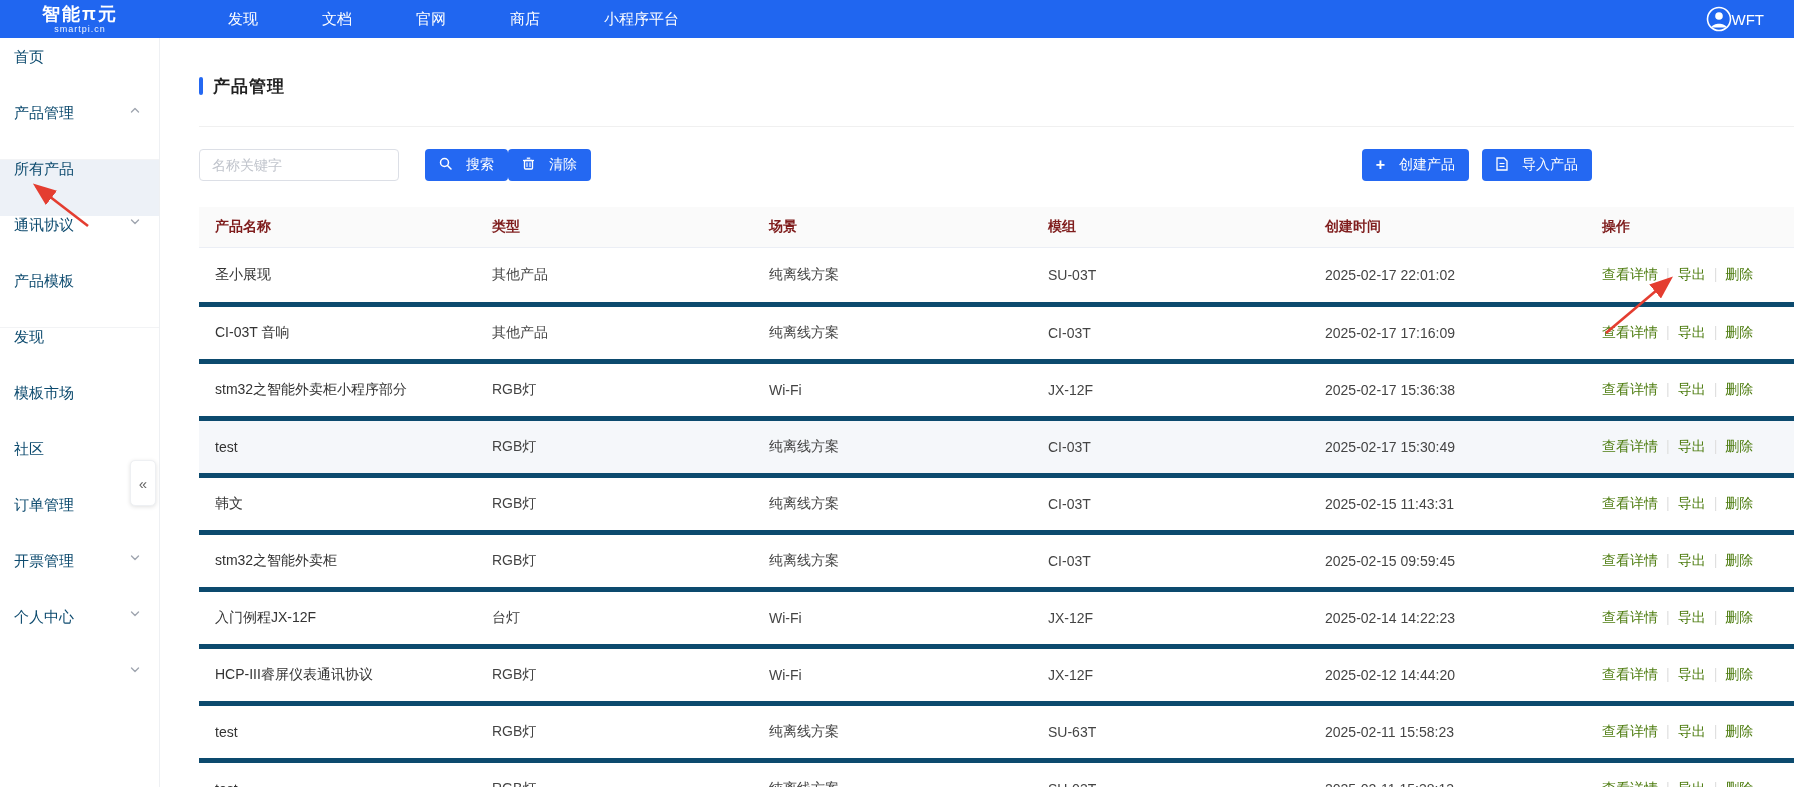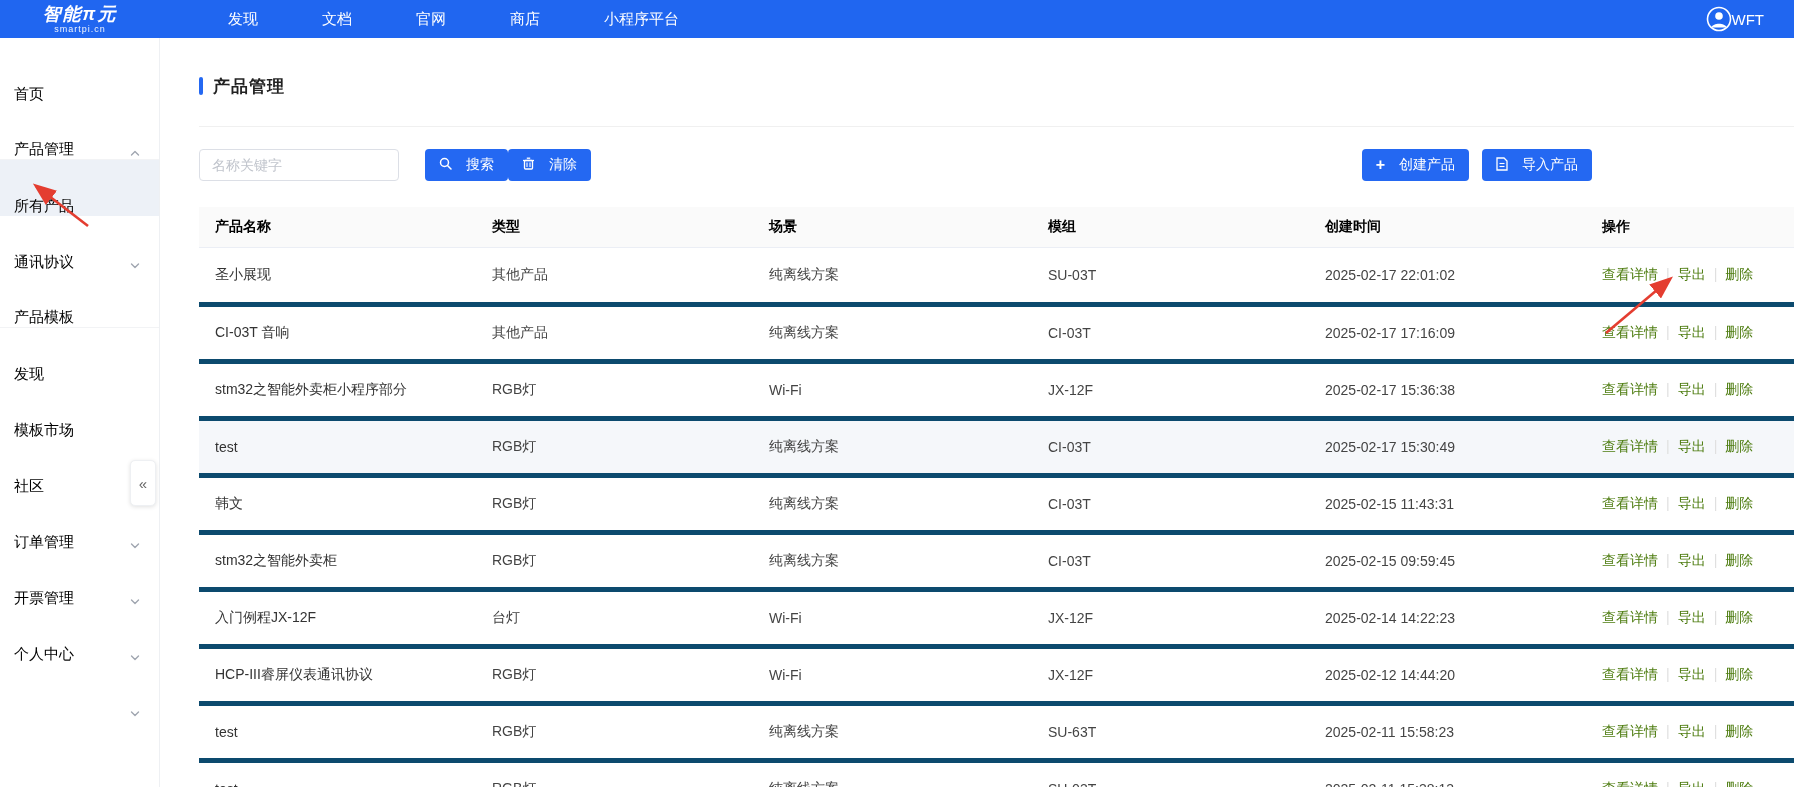--- a/index.html
+++ b/index.html
@@ -4,34 +4,34 @@
 <style>
   *{box-sizing:border-box;margin:0;padding:0}
   html,body{width:1794px;height:787px;overflow:hidden;background:#fff;
     font-family:"Liberation Sans","DejaVu Sans",sans-serif;}
 
   
   .topbar{position:absolute;top:0;left:0;width:1794px;height:38px;background:#2066f0;
     display:flex;align-items:center;z-index:30;color:#fff}
   .logo-area{width:160px;height:38px;display:flex;flex-direction:column;justify-content:center;
     align-items:center;cursor:pointer}
-  .logo-title{font-size:18px;font-weight:bold;font-style:italic;letter-spacing:2px;line-height:19px}
+  .logo-title{font-size:18px;font-weight:bold;letter-spacing:2px;line-height:19px}
   .logo-sub{font-size:9px;opacity:.92;line-height:10px;letter-spacing:1px}
   .top-nav{display:flex;gap:64px;margin-left:68px;font-size:15px}
   .nav-item{cursor:pointer;white-space:nowrap}
   .top-right{margin-left:auto;display:flex;align-items:center;margin-right:30px}
   .avatar{width:26px;height:26px;cursor:pointer}
   .username{font-size:15px}
 
   
   .sidebar{position:absolute;top:38px;left:0;width:160px;height:749px;background:#fff;
     border-right:1px solid #eef0f3;z-index:10}
   .side-menu{padding-top:10px}
-  .side-item{height:56px;display:flex;align-items:flex-end;padding:0 18px 0 14px;
-    font-size:15px;color:#000000;cursor:pointer}
+  .side-item{height:56px;display:flex;align-items:flex-start;padding:0 18px 0 14px;
+    font-size:15px;color:#0c4a6e;cursor:pointer}
   .side-item .lbl{flex:1;white-space:nowrap}
   .side-item.active{background:#edf1f7}
   .side-item.divided{border-bottom:1px solid #f2f3f5}
   .side-item .chev{display:flex;align-items:center}
   .collapse-tab{position:absolute;left:130px;top:460px;width:26px;height:46px;background:#fff;
     border:1px solid #eef0f3;border-radius:5px;box-shadow:0 1px 4px rgba(0,0,0,.12);
     display:flex;align-items:center;justify-content:center;color:#666;font-size:15px;
     cursor:pointer;z-index:15}
 
   
@@ -52,21 +52,21 @@
   .btn-search{margin-left:26px}
   .btn-clear{}
   .btn-create{margin-left:auto}
   .btn-import{margin-left:13px;margin-right:-43px}
   .plus-glyph{font-size:16px;line-height:1;font-weight:bold}
 
   
   .table-wrap{margin-top:26px;width:1595px}
   table{border-collapse:collapse;table-layout:fixed;width:1595px}
   thead th{height:40px;background:#fafafa;text-align:left;padding:0 0 0 16px;
-    font-size:14px;font-weight:bold;color:#000000;border-bottom:1px solid #ebeef5}
+    font-size:14px;font-weight:bold;color:#7f1d1d;border-bottom:1px solid #ebeef5}
   tbody td{height:57px;padding:0 0 0 16px;font-size:14px;color:#444;
     border-bottom:5px solid #0c4a6e;white-space:nowrap;overflow:hidden}
   tbody td:first-child{color:#333}
   tr.hl td{background:#f5f7fa}
   .link{color:#4d7c0f;cursor:pointer;text-decoration:none}
   .sep{color:#e0e0e0;margin:0 8px}
 
   
   .annotations{position:absolute;top:0;left:0;width:1794px;height:787px;
     pointer-events:none;z-index:40}

